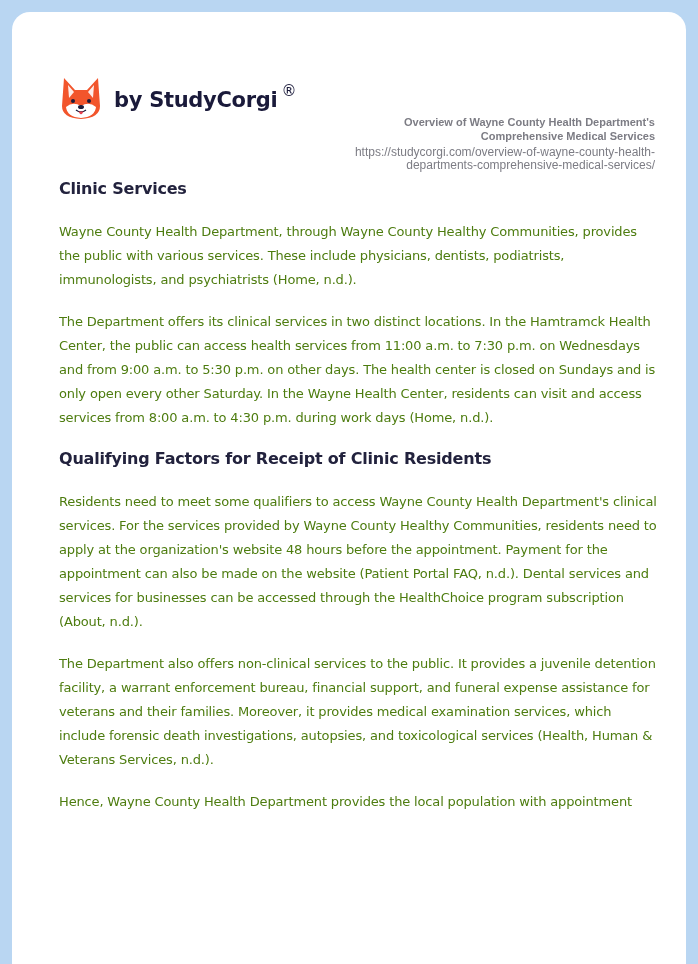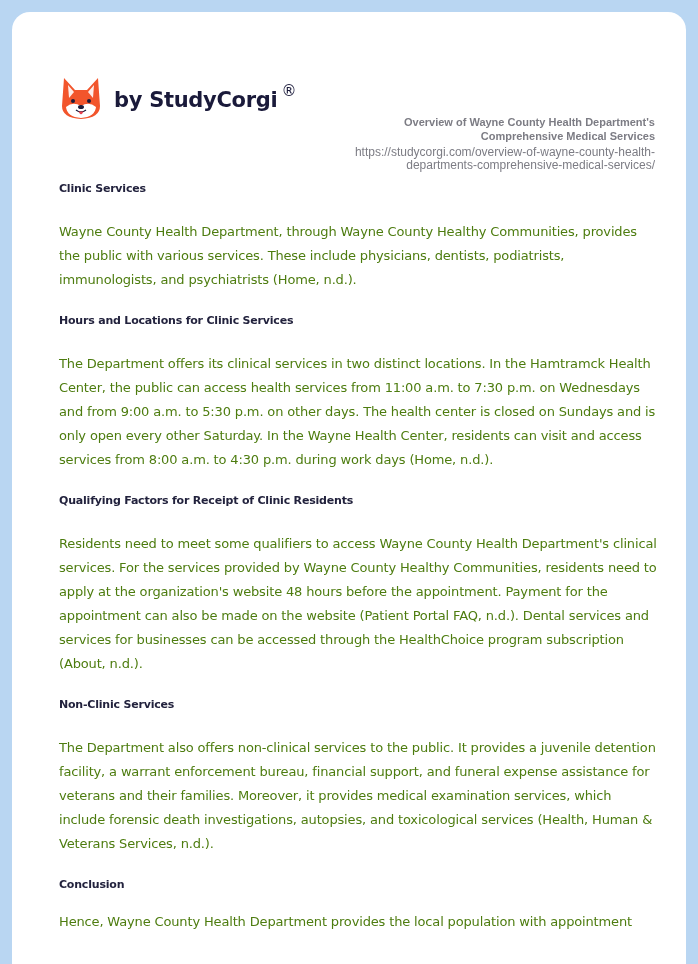--- a/index.html
+++ b/index.html
@@ -43,21 +43,21 @@
     margin-top: 48px;
   }
   .meta-url {
     font-family: "Liberation Sans", sans-serif;
     font-size: 12px; line-height: 13px; color: #7c7c84;
     margin-top: 3px;
   }
   .content { position: absolute; left: 47px; top: 166px; width: 600px; }
   h2 {
     font-family: "DejaVu Sans", sans-serif;
-    font-size: 11px; font-weight: bold; color: #22223d;
+    font-size: 16px; font-weight: bold; color: #22223d;
     margin: 0; line-height: 22px; letter-spacing: -0.2px;
   }
   p {
     font-family: "DejaVu Sans", sans-serif;
     font-size: 13px; color: #4d7c0f;
     line-height: 24px; margin: 0;
     letter-spacing: -0.15px;
   }
   .sec-h { margin-bottom: 20px; }
   .sec-p { margin-bottom: 18px; }
@@ -84,25 +84,22 @@
     <div class="meta">
       <div class="meta-title">Overview of Wayne County Health Department's Comprehensive Medical Services</div>
       <div class="meta-url">https://studycorgi.com/overview-of-wayne-county-health-departments-comprehensive-medical-services/</div>
     </div>
   </div>
 
   <div class="content">
     <h2 class="sec-h">Clinic Services</h2>
     <p class="sec-p">Wayne County Health Department, through Wayne County Healthy Communities, provides the public with various services. These include physicians, dentists, podiatrists, immunologists, and psychiatrists (Home, n.d.).</p>
 
-    <h2 class="sec-h">Hours and Locations for Clinic Services</h2>
     <p class="sec-p">The Department offers its clinical services in two distinct locations. In the Hamtramck Health Center, the public can access health services from 11:00 a.m. to 7:30 p.m. on Wednesdays and from 9:00 a.m. to 5:30 p.m. on other days. The health center is closed on Sundays and is only open every other Saturday. In the Wayne Health Center, residents can visit and access services from 8:00 a.m. to 4:30 p.m. during work days (Home, n.d.).</p>
 
     <h2 class="sec-h">Qualifying Factors for Receipt of Clinic Residents</h2>
     <p class="sec-p">Residents need to meet some qualifiers to access Wayne County Health Department's clinical services. For the services provided by Wayne County Healthy Communities, residents need to apply at the organization's website 48 hours before the appointment. Payment for the appointment can also be made on the website (Patient Portal FAQ, n.d.). Dental services and services for businesses can be accessed through the HealthChoice program subscription (About, n.d.).</p>
 
-    <h2 class="sec-h">Non-Clinic Services</h2>
     <p class="sec-p">The Department also offers non-clinical services to the public. It provides a juvenile detention facility, a warrant enforcement bureau, financial support, and funeral expense assistance for veterans and their families. Moreover, it provides medical examination services, which include forensic death investigations, autopsies, and toxicological services (Health, Human &amp; Veterans Services, n.d.).</p>
 
-    <h2 class="sec-h" style="margin-bottom:14px">Conclusion</h2>
     <p class="sec-p">Hence, Wayne County Health Department provides the local population with appointment</p>
   </div>
 </div>
 
 </body></html>

